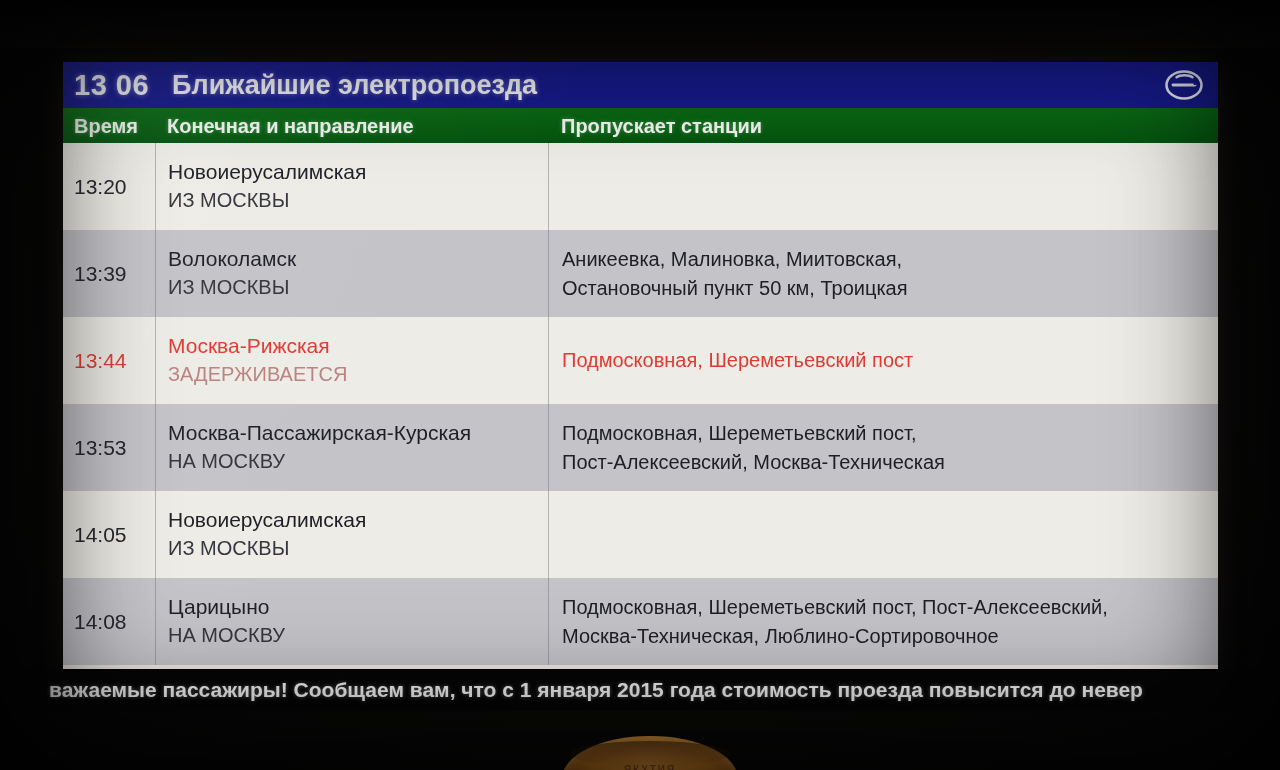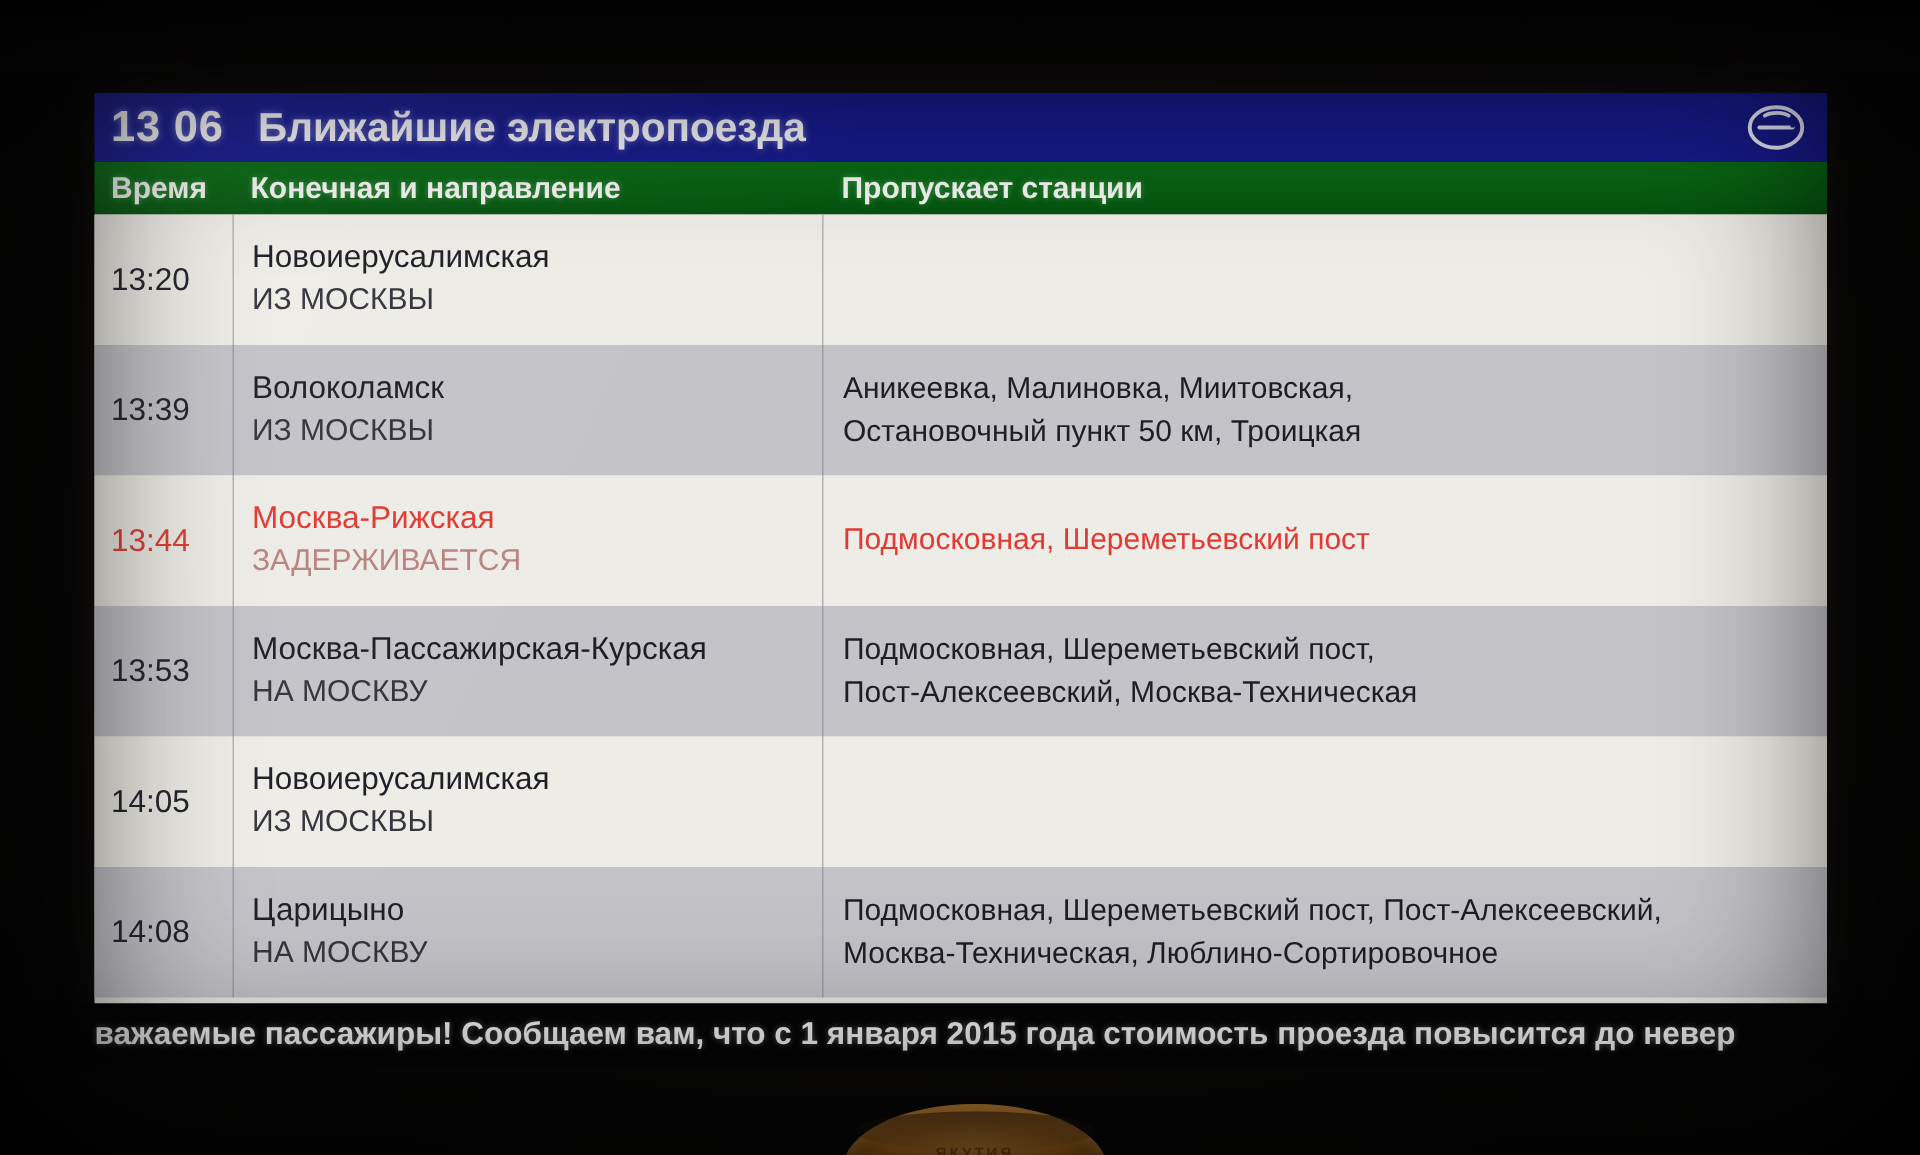--- a/index.html
+++ b/index.html
@@ -168,21 +168,21 @@
     background: #050505;
     overflow: hidden;
     display: flex;
     align-items: center;
   }
   .ticker-text {
     color: #f4f4f4;
     font-size: 21px;
     font-weight: bold;
     white-space: nowrap;
-    padding-left: 63px;
+    padding-left: 49px;
     text-shadow: 0 0 4px rgba(255,255,255,0.35);
   }
 
   
   .decor-object {
     position: absolute;
     left: 562px;
     top: 736px;
     width: 176px;
     height: 86px;

